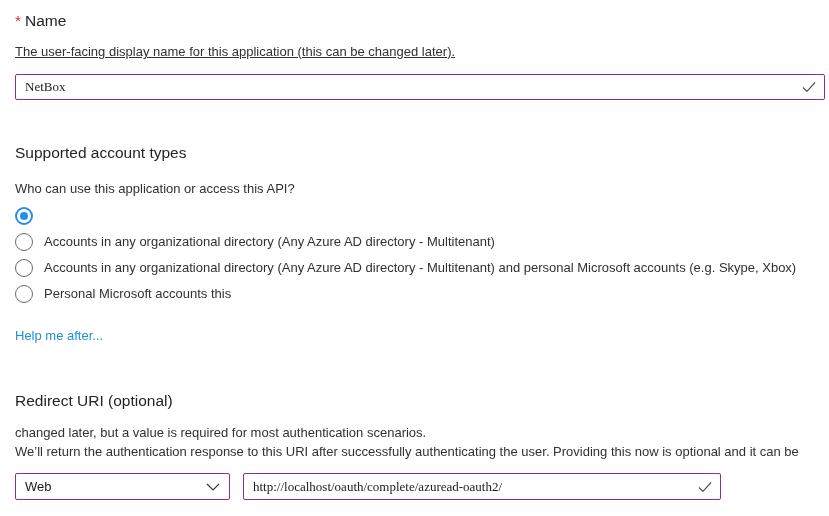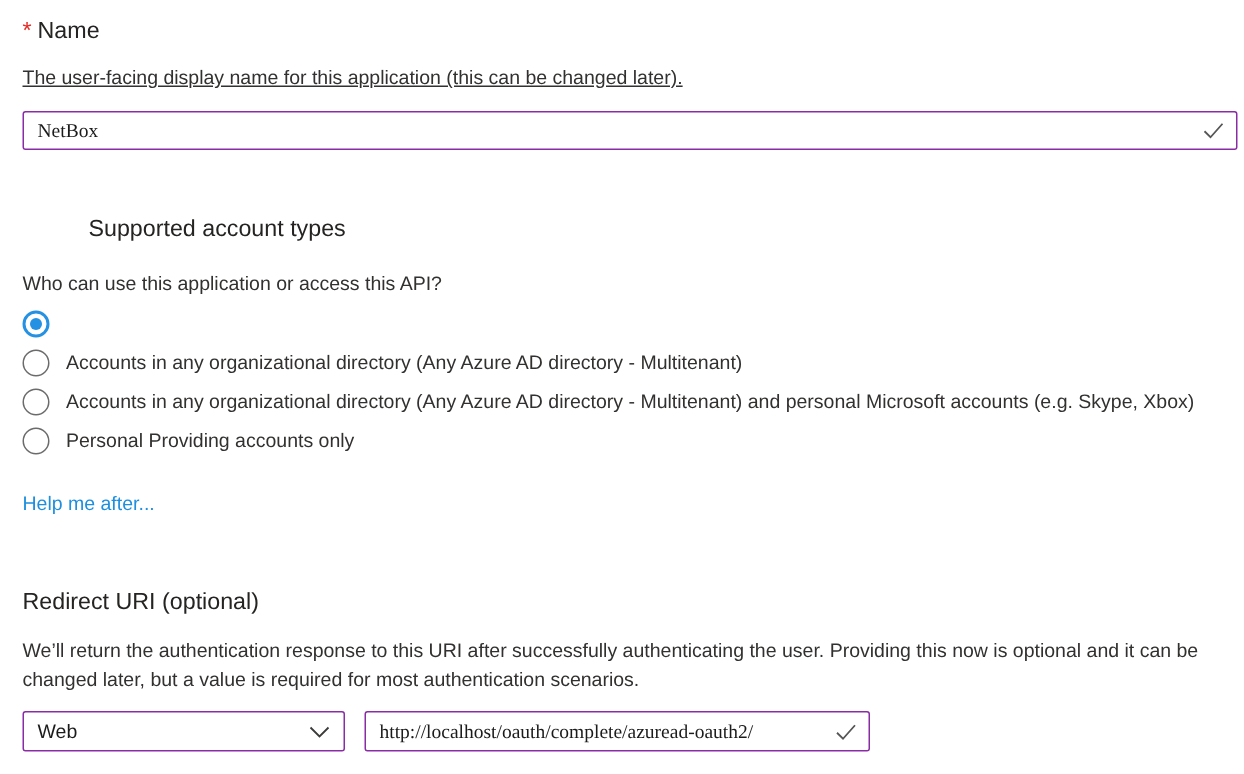--- a/index.html
+++ b/index.html
@@ -49,21 +49,21 @@
     background: #fff;
   }
   .check-icon {
     position: absolute;
     right: 9px;
     top: 50%;
     transform: translateY(-50%);
     width: 14px; height: 12px;
     pointer-events: none;
   }
-  .account-heading { margin-top: 43px; margin-left: 44px; }
+  .account-heading { margin-top: 43px; }
   .question {
     margin-top: 19px;
     font-size: 13px;
     line-height: 16px;
   }
   .radio-group { margin-top: 10px; }
   .radio-row {
     display: flex;
     align-items: center;
     height: 18px;
@@ -128,21 +128,21 @@
     padding: 0 9px;
     font-size: 13px;
     color: #1b1b1b;
     cursor: pointer;
     gap: 21px;
   }
   .chevron-icon { width: 14px; height: 8px; }
   .uri-wrap {
     position: relative;
     margin-left: 13px;
-    width: 337px;
+    width: 478px;
   }
   .uri-wrap .text-input { width: 100%; height: 27px; }
 </style>
 </head>
 <body>
 
 <div class="page">
 
   
   <div class="section-heading">
@@ -176,33 +176,33 @@
       <span class="radio-label">Accounts in any organizational directory (Any Azure AD directory - Multitenant)</span>
     </div>
 
     <div class="radio-row">
       <span class="radio-outer"></span>
       <span class="radio-label">Accounts in any organizational directory (Any Azure AD directory - Multitenant) and personal Microsoft accounts (e.g. Skype, Xbox)</span>
     </div>
 
     <div class="radio-row">
       <span class="radio-outer"></span>
-      <span class="radio-label">Personal Providing accounts only</span>
+      <span class="radio-label">Personal Microsoft accounts this</span>
     </div>
 
   </div>
 
   <a class="help-link">Help me after...</a>
 
   
   <div class="section-heading redirect-heading">Redirect URI (optional)</div>
 
   <div class="redirect-desc">
+    <div>changed later, but a value is required for most authentication scenarios.</div>
     <div>We’ll return the authentication response to this URI after successfully authenticating the user. Providing this now is optional and it can be</div>
-    <div>changed later, but a value is required for most authentication scenarios.</div>
   </div>
 
   <div class="redirect-controls">
 
     <div class="select-box">
       <span>Web</span>
       <svg class="chevron-icon" viewBox="0 0 14 8">
         <polyline points="1,1 7,7 13,1" fill="none" stroke="#3b3a39" stroke-width="1.2"></polyline>
       </svg>
     </div>

